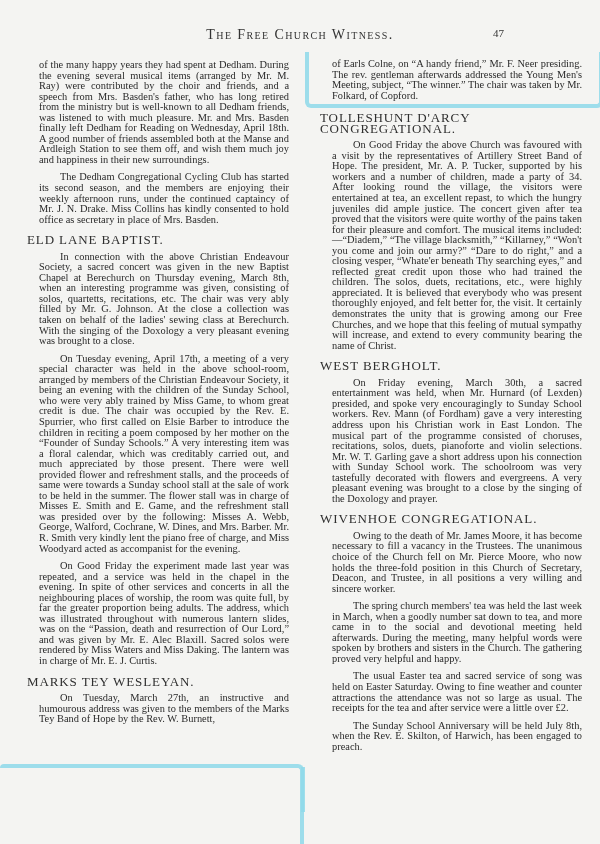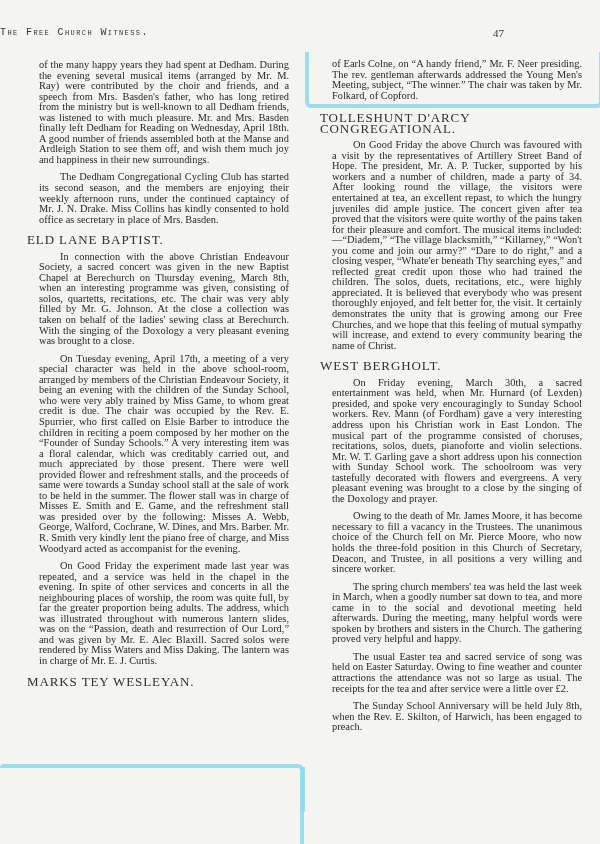--- a/index.html
+++ b/index.html
@@ -6,22 +6,22 @@
   body {
     width: 600px; height: 844px; overflow: hidden;
     background: #f4f4f2;
     font-family: "DejaVu Serif", "Liberation Serif", serif;
     color: #2a2a2a;
     position: relative;
   }
   .page { position: absolute; inset: 0; }
   .running-head {
     position: absolute; top: 27px; left: 0; width: 600px;
-    font-size: 10px; letter-spacing: 1.4px;
-    font-variant: small-caps; font-family: Liberation Mono, monospace; color: #333;
+    text-align: center; font-size: 14px; letter-spacing: 1.4px;
+    font-variant: small-caps; font-family: Liberation Serif, serif; color: #333;
   }
   .page-number {
     position: absolute; top: 27px; right: 96px;
     font-size: 11px; font-family: "Liberation Serif", serif; color: #333;
   }
   .column {
     position: absolute; top: 60px; width: 262px;
     font-family: "Liberation Serif", serif;
     font-size: 10.4px; line-height: 10.55px;
     text-align: justify; hyphens: manual;
@@ -49,31 +49,33 @@
     <p class="para noindent">of the many happy years they had spent at Dedham. During the evening several musical items (arranged by Mr. M. Ray) were contributed by the choir and friends, and a speech from Mrs. Basden's father, who has long retired from the ministry but is well-known to all Dedham friends, was listened to with much pleasure. Mr. and Mrs. Basden finally left Dedham for Reading on Wednesday, April 18th. A good number of friends assembled both at the Manse and Ardleigh Station to see them off, and wish them much joy and happiness in their new surroundings.</p>
     <p class="para">The Dedham Congregational Cycling Club has started its second season, and the members are enjoying their weekly afternoon runs, under the continued captaincy of Mr. J. N. Drake. Miss Collins has kindly consented to hold office as secretary in place of Mrs. Basden.</p>
 
     <div class="heading">Eld Lane Baptist.</div>
     <p class="para">In connection with the above Christian Endeavour Society, a sacred concert was given in the new Baptist Chapel at Berechurch on Thursday evening, March 8th, when an interesting programme was given, consisting of solos, quartetts, recitations, etc. The chair was very ably filled by Mr. G. Johnson. At the close a collection was taken on behalf of the ladies' sewing class at Berechurch. With the singing of the Doxology a very pleasant evening was brought to a close.</p>
     <p class="para">On Tuesday evening, April 17th, a meeting of a very special character was held in the above school-room, arranged by members of the Christian Endeavour Society, it being an evening with the children of the Sunday School, who were very ably trained by Miss Game, to whom great credit is due. The chair was occupied by the Rev. E. Spurrier, who first called on Elsie Barber to introduce the children in reciting a poem composed by her mother on the “Founder of Sunday Schools.” A very interesting item was a floral calendar, which was creditably carried out, and much appreciated by those present. There were well provided flower and refreshment stalls, and the proceeds of same were towards a Sunday school stall at the sale of work to be held in the summer. The flower stall was in charge of Misses E. Smith and E. Game, and the refreshment stall was presided over by the following: Misses A. Webb, George, Walford, Cochrane, W. Dines, and Mrs. Barber. Mr. R. Smith very kindly lent the piano free of charge, and Miss Woodyard acted as accompanist for the evening.</p>
 
     <p class="para">On Good Friday the experiment made last year was repeated, and a service was held in the chapel in the evening. In spite of other services and concerts in all the neighbouring places of worship, the room was quite full, by far the greater proportion being adults. The address, which was illustrated throughout with numerous lantern slides, was on the “Passion, death and resurrection of Our Lord,” and was given by Mr. E. Alec Blaxill. Sacred solos were rendered by Miss Waters and Miss Daking. The lantern was in charge of Mr. E. J. Curtis.</p>
 
     <div class="heading" style="">Marks Tey Wesleyan.</div>
+    <p class="para">On Tuesday, March 27th, an instructive and humourous address was given to the members of the Marks Tey Band of Hope by the Rev. W. Burnett,</p>
   </div>
 
   <div class="column col-right">
     <p class="para noindent">of Earls Colne, on “A handy friend,” Mr. F. Neer presiding. The rev. gentleman afterwards addressed the Young Men's Meeting, subject, “The winner.” The chair was taken by Mr. Folkard, of Copford.</p>
 
     <div class="heading">Tolleshunt D'Arcy Congregational.</div>
     <p class="para">On Good Friday the above Church was favoured with a visit by the representatives of Artillery Street Band of Hope. The president, Mr. A. P. Tucker, supported by his workers and a number of children, made a party of 34. After looking round the village, the visitors were entertained at tea, an excellent repast, to which the hungry juveniles did ample justice. The concert given after tea proved that the visitors were quite worthy of the pains taken for their pleasure and comfort. The musical items included:—“Diadem,” “The village blacksmith,” “Killarney,” “Won't you come and join our army?” “Dare to do right,” and a closing vesper, “Whate'er beneath Thy searching eyes,” and reflected great credit upon those who had trained the children. The solos, duets, recitations, etc., were highly appreciated. It is believed that everybody who was present thoroughly enjoyed, and felt better for, the visit. It certainly demonstrates the unity that is growing among our Free Churches, and we hope that this feeling of mutual sympathy will increase, and extend to every community bearing the name of Christ.</p>
 
     <div class="heading">West Bergholt.</div>
     <p class="para">On Friday evening, March 30th, a sacred entertainment was held, when Mr. Hurnard (of Lexden) presided, and spoke very encouragingly to Sunday School workers. Rev. Mann (of Fordham) gave a very interesting address upon his Christian work in East London. The musical part of the programme consisted of choruses, recitations, solos, duets, pianoforte and violin selections. Mr. W. T. Garling gave a short address upon his connection with Sunday School work. The schoolroom was very tastefully decorated with flowers and evergreens. A very pleasant evening was brought to a close by the singing of the Doxology and prayer.</p>
 
+    <div class="heading">Wivenhoe Congregational.</div>
     <p class="para">Owing to the death of Mr. James Moore, it has become necessary to fill a vacancy in the Trustees. The unanimous choice of the Church fell on Mr. Pierce Moore, who now holds the three-fold position in this Church of Secretary, Deacon, and Trustee, in all positions a very willing and sincere worker.</p>
     <p class="para">The spring church members' tea was held the last week in March, when a goodly number sat down to tea, and more came in to the social and devotional meeting held afterwards. During the meeting, many helpful words were spoken by brothers and sisters in the Church. The gathering proved very helpful and happy.</p>
     <p class="para">The usual Easter tea and sacred service of song was held on Easter Saturday. Owing to fine weather and counter attractions the attendance was not so large as usual. The receipts for the tea and after service were a little over £2.</p>
     <p class="para">The Sunday School Anniversary will be held July 8th, when the Rev. E. Skilton, of Harwich, has been engaged to preach.</p>
   </div>
 
   <div class="mark" style="left:305px; top:52px; width:290px; height:52px; border-left-width:4px; border-bottom-width:4px; border-right-width:4px; border-bottom-left-radius:6px; border-bottom-right-radius:6px;"></div>
   <div class="mark" style="left:0px; top:764px; width:300px; height:80px; border-top-width:4px; border-right-width:4px; border-top-left-radius:4px; border-top-right-radius:6px;"></div>
   <div class="mark" style="left:301px; top:767px; width:0; height:45px; border-left-width:4px;"></div>
 

